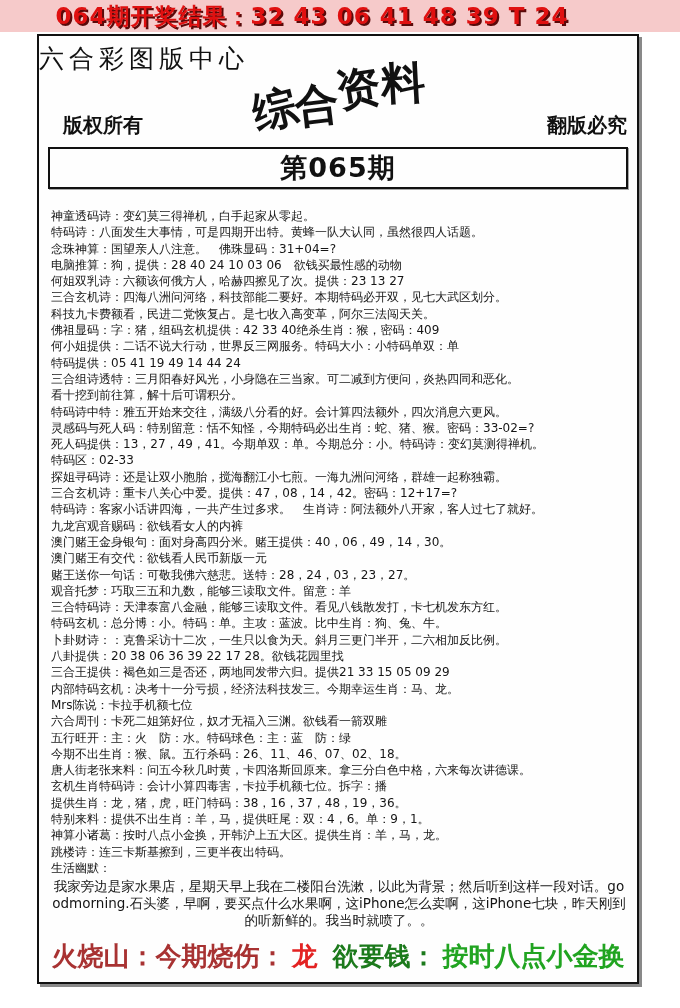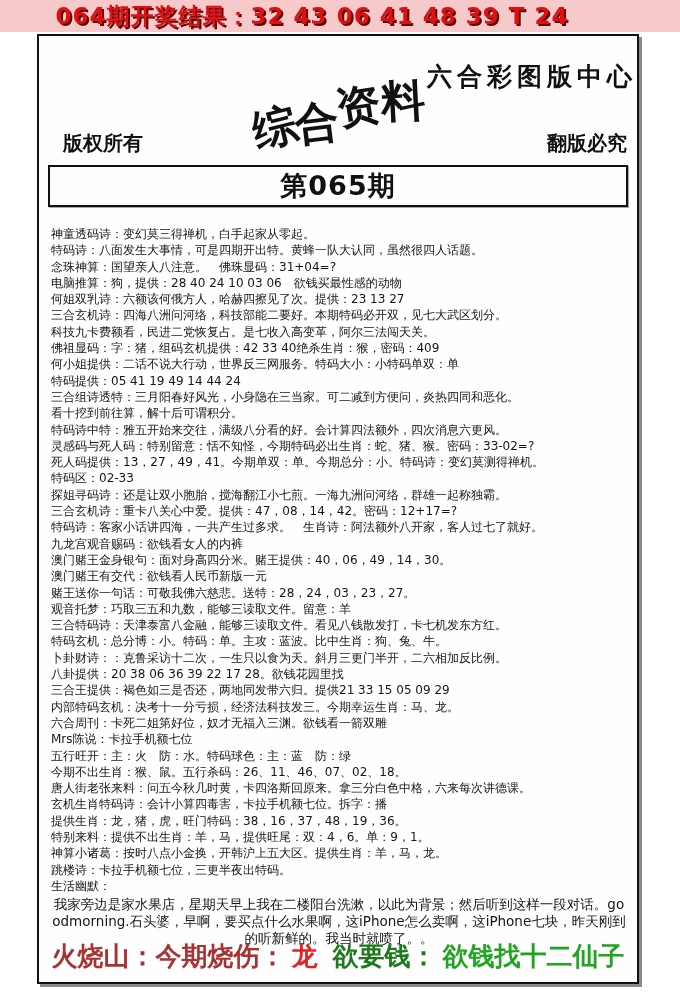--- a/index.html
+++ b/index.html
@@ -15,22 +15,22 @@
   #top-banner .result-text{
     font-size:23px;font-weight:bold;color:#e01010;letter-spacing:1px;
     text-shadow:2px 2px 0 #5a0a0a;transform:translateX(-28px);white-space:nowrap;
   }
   
   #main-box{
     position:absolute;left:37px;top:34px;width:598px;height:946px;
     background:#fefefe;border:2px solid #111;box-shadow:3px 3px 0 rgba(40,40,40,.55);
   }
   .site-title{
-    text-align:right;font-size:25px;font-weight:bold;letter-spacing:5px;
-    margin-top:24px;font-family:"DejaVu Serif",serif;
+    text-align:left;font-size:25px;font-weight:normal;letter-spacing:5px;
+    margin-top:6px;font-family:"DejaVu Serif",serif;
   }
   .brand-row{position:relative;height:66px;}
   .brand{
     position:absolute;left:50%;top:-6px;transform:translateX(-50%);
     font-family:"DejaVu Serif",serif;font-weight:bold;font-size:44px;white-space:nowrap;
   }
   .brand span{display:inline-block;}
   .brand span:nth-child(1){transform:rotate(-14deg) translateY(12px);}
   .brand span:nth-child(2){transform:rotate(-7deg) translateY(7px);}
   .brand span:nth-child(3){transform:rotate(-9deg) translateY(-10px);}
@@ -115,32 +115,32 @@
         <div class="content-line">澳门赌王金身银句：面对身高四分米。赌王提供：40，06，49，14，30。</div>
         <div class="content-line">澳门赌王有交代：欲钱看人民币新版一元</div>
         <div class="content-line">赌王送你一句话：可敬我佛六慈悲。送特：28，24，03，23，27。</div>
         <div class="content-line">观音托梦：巧取三五和九数，能够三读取文件。留意：羊</div>
         <div class="content-line">三合特码诗：天津泰富八金融，能够三读取文件。看见八钱散发打，卡七机发东方红。</div>
         <div class="content-line">特码玄机：总分博：小。特码：单。主攻：蓝波。比中生肖：狗、兔、牛。</div>
         <div class="content-line">卜卦财诗：：克鲁采访十二次，一生只以食为天。斜月三更门半开，二六相加反比例。</div>
         <div class="content-line">八卦提供：20 38 06 36 39 22 17 28。欲钱花园里找</div>
         <div class="content-line">三合王提供：褐色如三是否还，两地同发带六归。提供21 33 15 05 09 29</div>
         <div class="content-line">内部特码玄机：决考十一分亏损，经济法科技发三。今期幸运生肖：马、龙。</div>
+        <div class="content-line">Mrs陈说：卡拉手机额七位</div>
         <div class="content-line">六合周刊：卡死二姐第好位，奴才无福入三渊。欲钱看一箭双雕</div>
-        <div class="content-line">Mrs陈说：卡拉手机额七位</div>
         <div class="content-line">五行旺开：主：火　防：水。特码球色：主：蓝　防：绿</div>
         <div class="content-line">今期不出生肖：猴、鼠。五行杀码：26、11、46、07、02、18。</div>
         <div class="content-line">唐人街老张来料：问五今秋几时黄，卡四洛斯回原来。拿三分白色中格，六来每次讲德课。</div>
         <div class="content-line">玄机生肖特码诗：会计小算四毒害，卡拉手机额七位。拆字：播</div>
         <div class="content-line">提供生肖：龙，猪，虎，旺门特码：38，16，37，48，19，36。</div>
         <div class="content-line">特别来料：提供不出生肖：羊，马，提供旺尾：双：4，6。单：9，1。</div>
         <div class="content-line">神算小诸葛：按时八点小金换，开韩沪上五大区。提供生肖：羊，马，龙。</div>
-        <div class="content-line">跳楼诗：卡拉手机额七位，三更半夜出特码。</div>
+        <div class="content-line">跳楼诗：连三卡斯基擦到，三更半夜出特码。</div>
         <div class="content-line">生活幽默：</div>
         <div id="humor-paragraph">我家旁边是家水果店，星期天早上我在二楼阳台洗漱，以此为背景；然后听到这样一段对话。goodmorning.石头婆，早啊，要买点什么水果啊，这iPhone怎么卖啊，这iPhone七块，昨天刚到的听新鲜的。我当时就喷了。。</div>
     </div>
 
     <div id="footer-banner">
       
-    <span class="seg c-dark_red">火烧山：今期烧伤：</span><span class="seg c-bright_red">龙</span><span class="seg c-dark_green"> 欲要钱：</span><span class="seg c-bright_green">欲钱找十二仙子</span></div>
+    <span class="seg c-dark_red">火烧山：今期烧伤：</span><span class="seg c-bright_red">龙</span><span class="seg c-dark_green"> 欲要钱：</span><span class="seg c-bright_green">按时八点小金换</span></div>
 
   </div>
 </div>
 
 </body></html>

